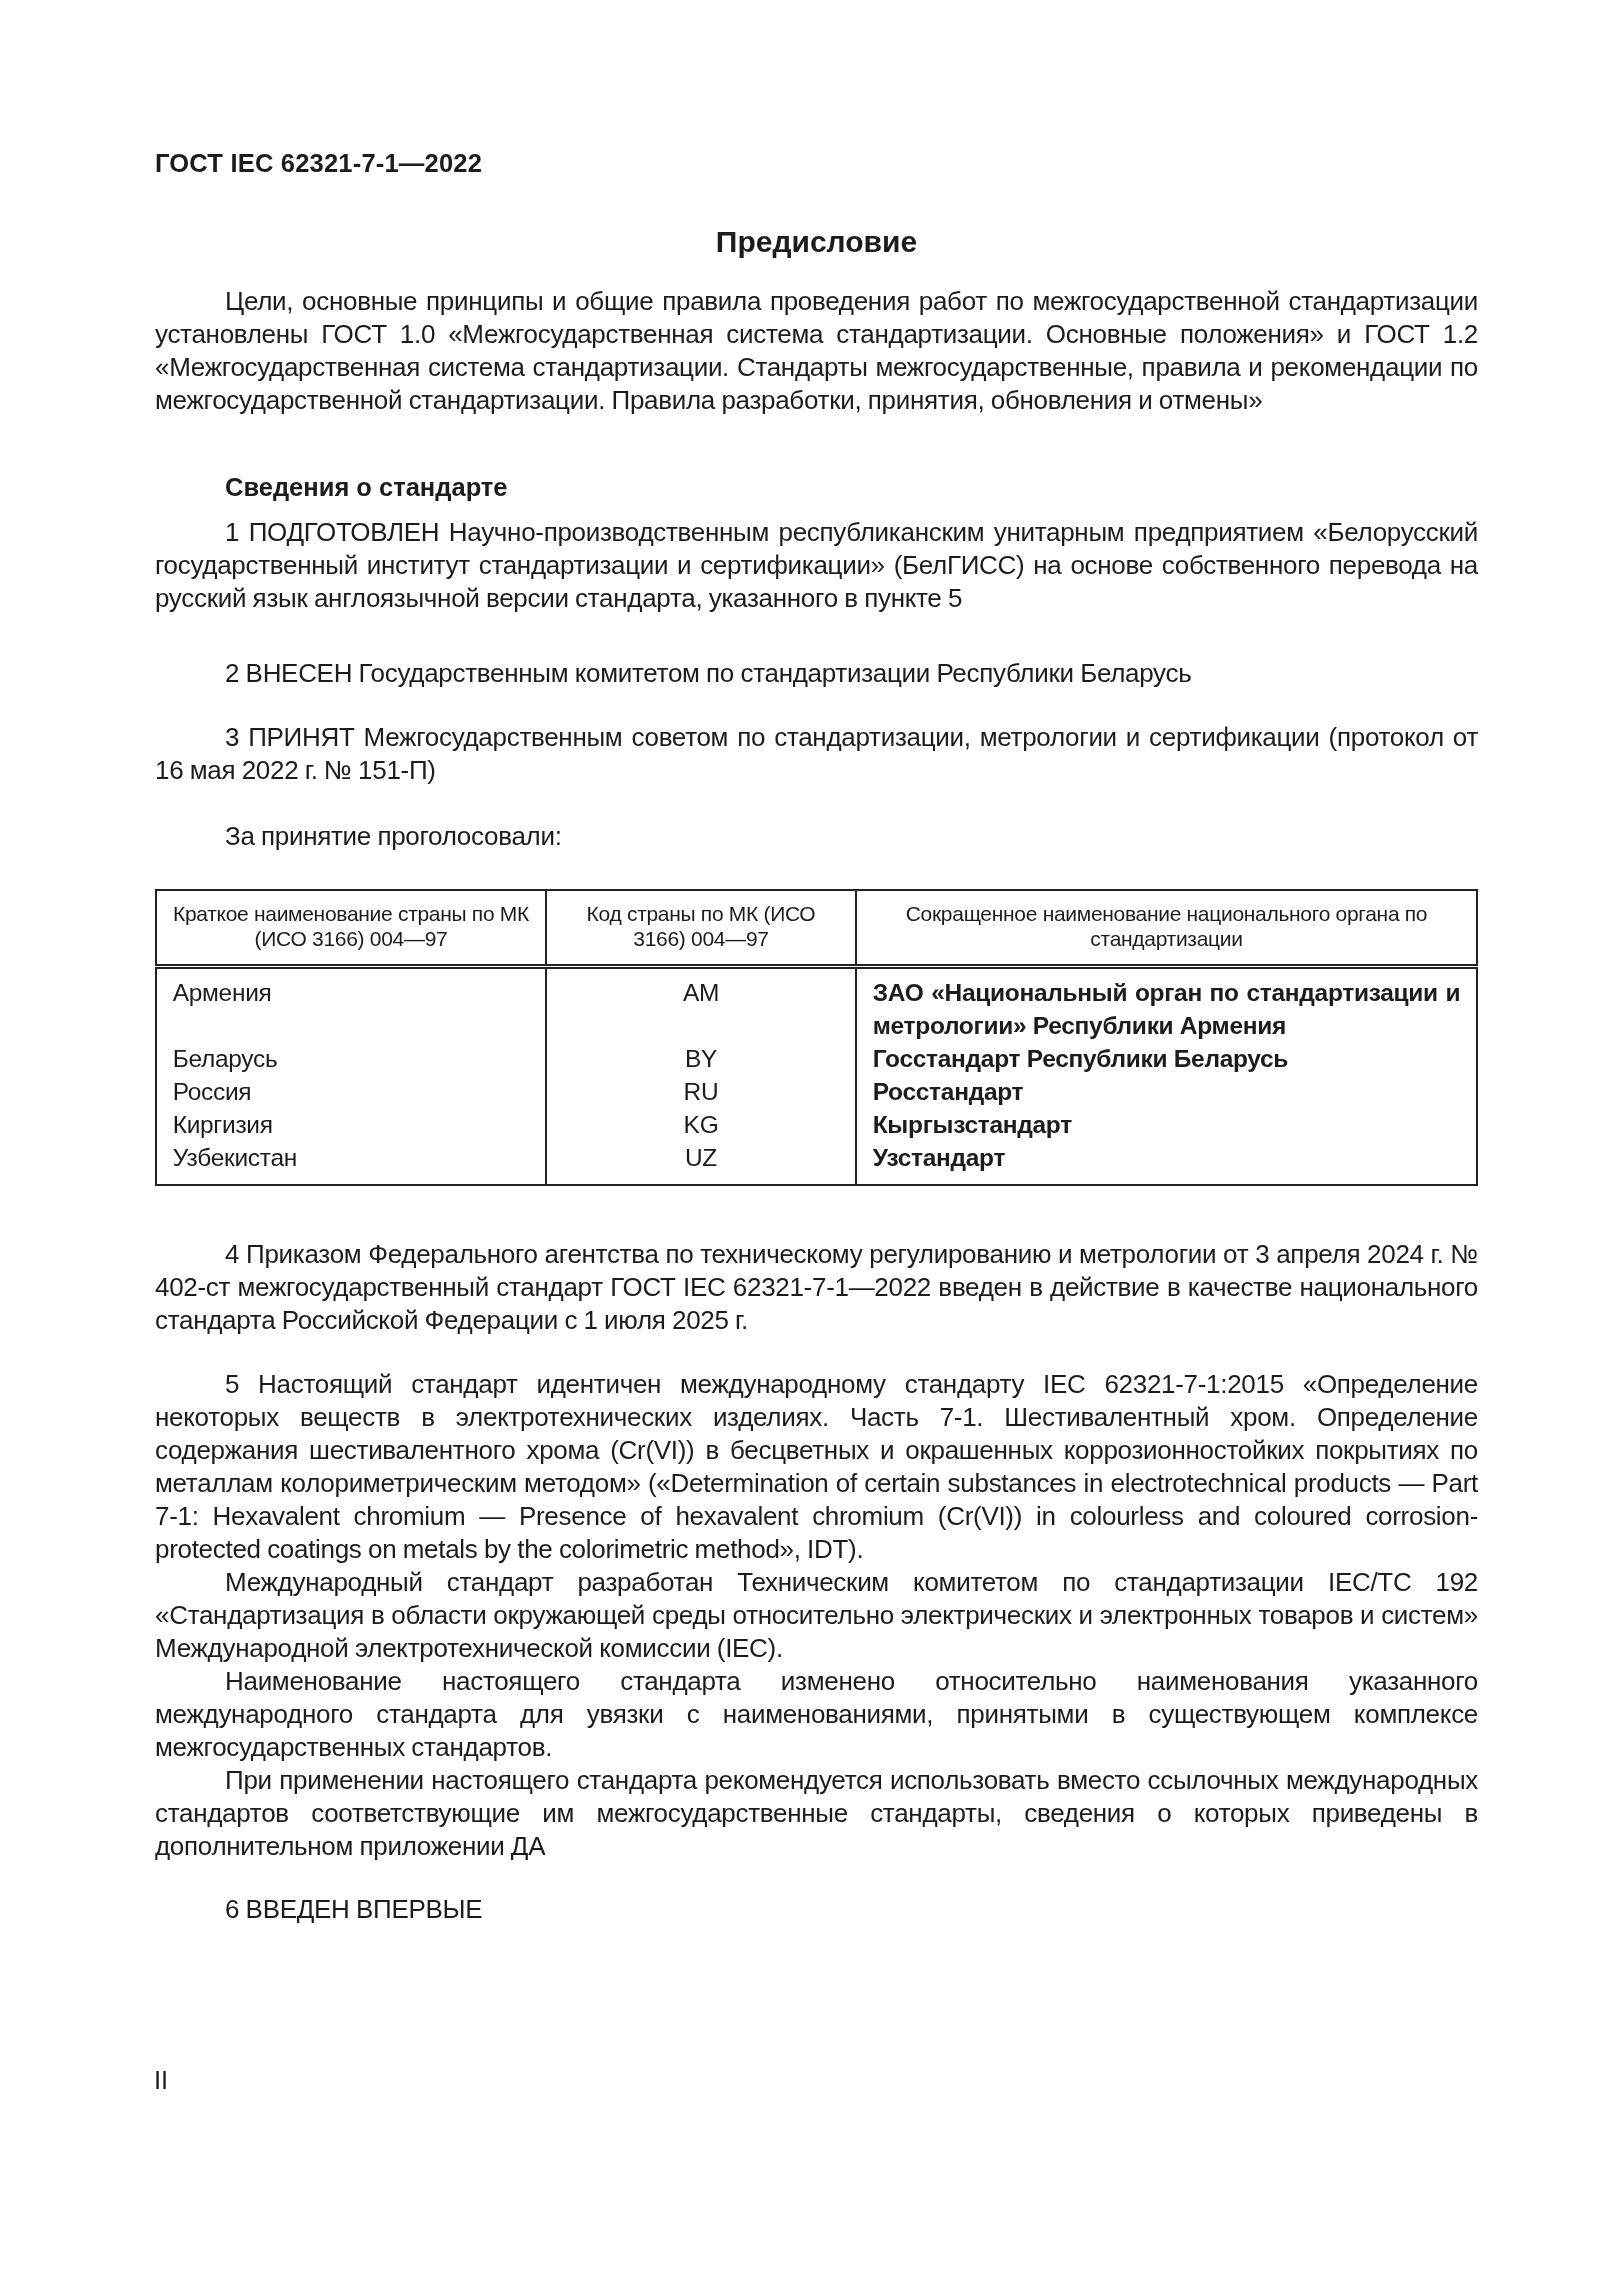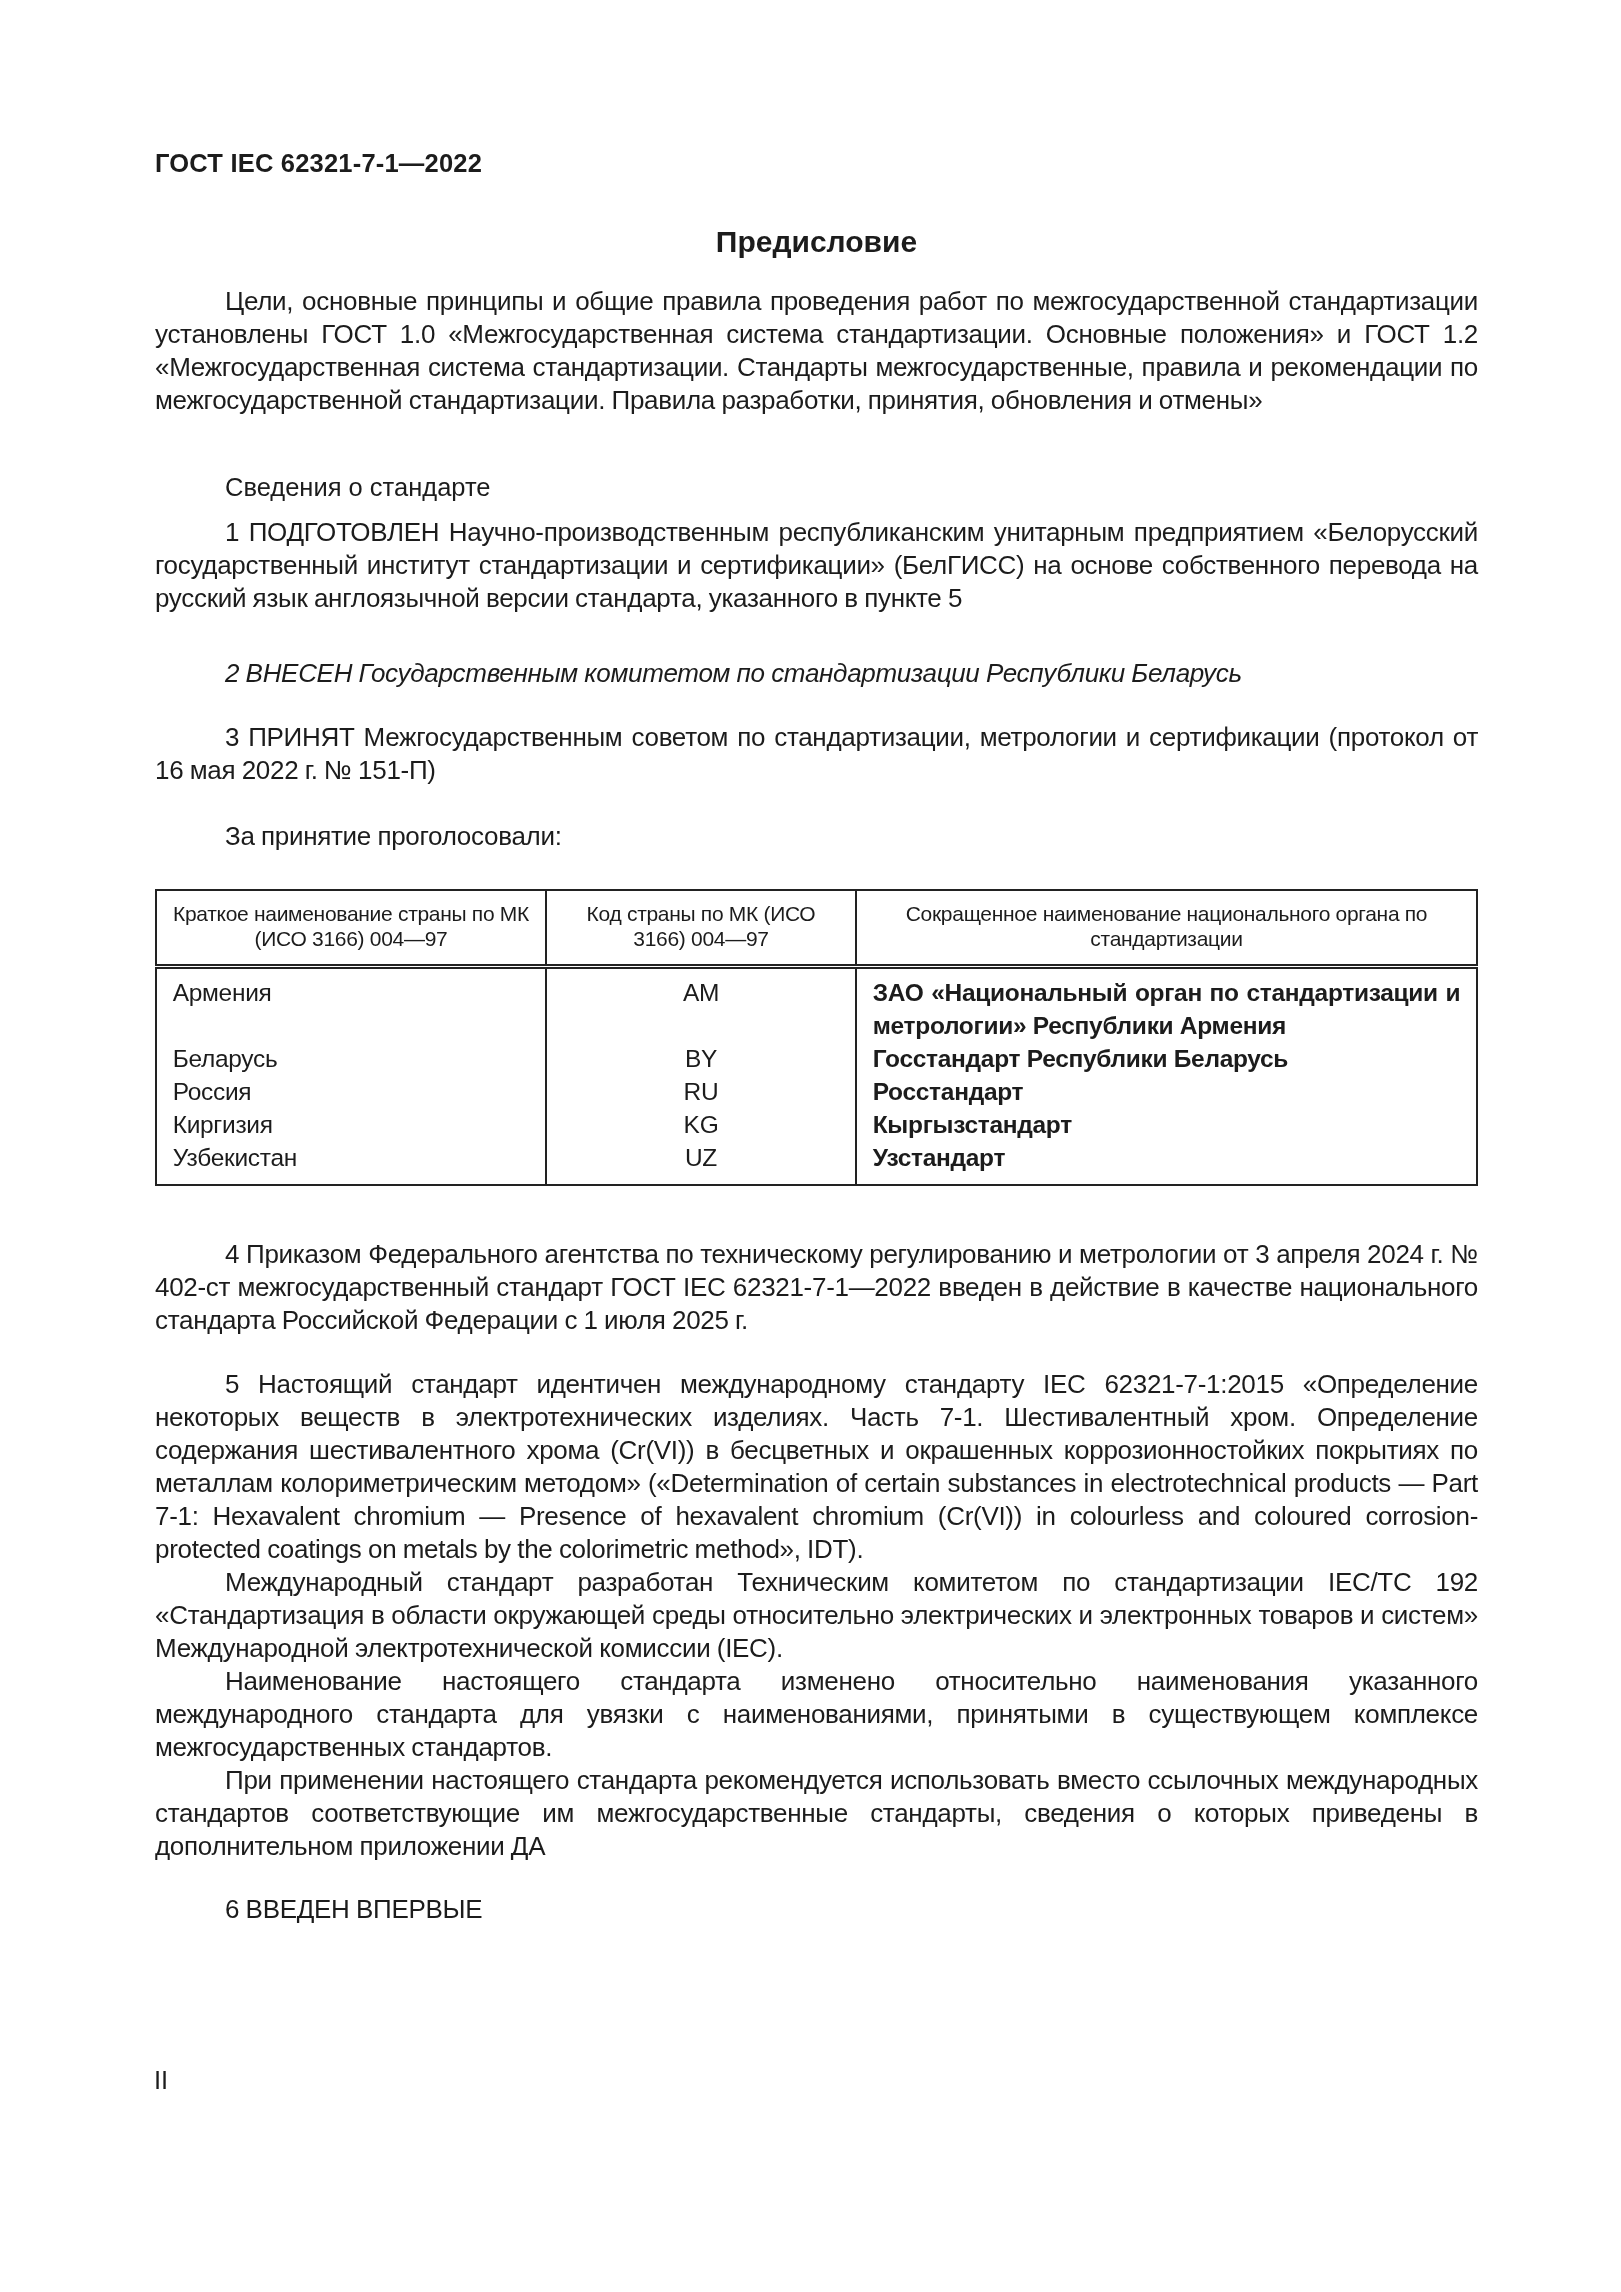--- a/index.html
+++ b/index.html
@@ -5,21 +5,21 @@
   html, body { margin: 0; padding: 0; background: #ffffff; }
   body { width: 1621px; height: 2293px; position: relative; overflow: hidden;
          font-family: "Liberation Sans", sans-serif; color: #1c1c1c; }
   .page { position: absolute; left: 0; top: 0; width: 1621px; height: 2158px; background: #fff; }
   .content { position: absolute; left: 155px; width: 1323px; }
   .doc-header { position: absolute; left: 155px; top: 149px; font-weight: bold; font-size: 25.5px; letter-spacing: 0.2px; }
   .heading { position: absolute; top: 225px; left: 155px; width: 1323px; text-align: center;
              font-weight: bold; font-size: 30px; }
   .p { font-size: 26px; line-height: 33px; text-align: justify; text-indent: 70px; margin: 0;
        letter-spacing: -0.3px; word-spacing: -0.5px; }
-  .sub-heading { font-weight: normal; font-size: 25.5px; line-height: 33px; padding-left: 70px; margin: 0; }
+  .sub-heading { font-weight: bold; font-size: 25.5px; line-height: 33px; padding-left: 70px; margin: 0; }
   table.vote { position: absolute; left: 155px; top: 889px; width: 1323px; border-collapse: collapse;
                font-size: 23px; letter-spacing: -0.3px; }
   table.vote th { font-weight: normal; font-size: 21px; line-height: 25.5px; border: 2px solid #222;
                   padding: 9.8px 13.7px 11.8px 13.7px; vertical-align: top; text-align: center; }
   table.vote thead tr { border-bottom: 5.9px double #222; }
   table.vote td { border-left: 2px solid #222; border-right: 2px solid #222; padding: 0 15.7px;
                   line-height: 33px; vertical-align: top; font-size: 24.5px; }
   table.vote tbody tr:first-child td { padding-top: 7.8px; }
   table.vote tbody tr:last-child td { padding-bottom: 9.8px; border-bottom: 2px solid #222; }
   table.vote td.code { text-align: center; }
@@ -40,21 +40,21 @@
   </div>
 
   <div class="content" style="top:471px;">
     <p class="sub-heading">Сведения о стандарте</p>
   </div>
 
   <div class="content" style="top:516px;">
     <p class="p">1 ПОДГОТОВЛЕН Научно-производственным республиканским унитарным предприятием «Белорусский государственный институт стандартизации и сертификации» (БелГИСС) на основе собственного перевода на русский язык англоязычной версии стандарта, указанного в пункте 5</p>
   </div>
 
-  <div class="content" style="top:657px;font-style:italic;">
+  <div class="content" style="top:657px;">
     <p class="p">2 ВНЕСЕН Государственным комитетом по стандартизации Республики Беларусь</p>
   </div>
 
   <div class="content" style="top:721px;">
     <p class="p">3 ПРИНЯТ Межгосударственным советом по стандартизации, метрологии и сертификации (протокол от 16 мая 2022 г. № 151-П)</p>
   </div>
 
   <div class="content" style="top:820px;">
     <p class="p">За принятие проголосовали:</p>
   </div>

